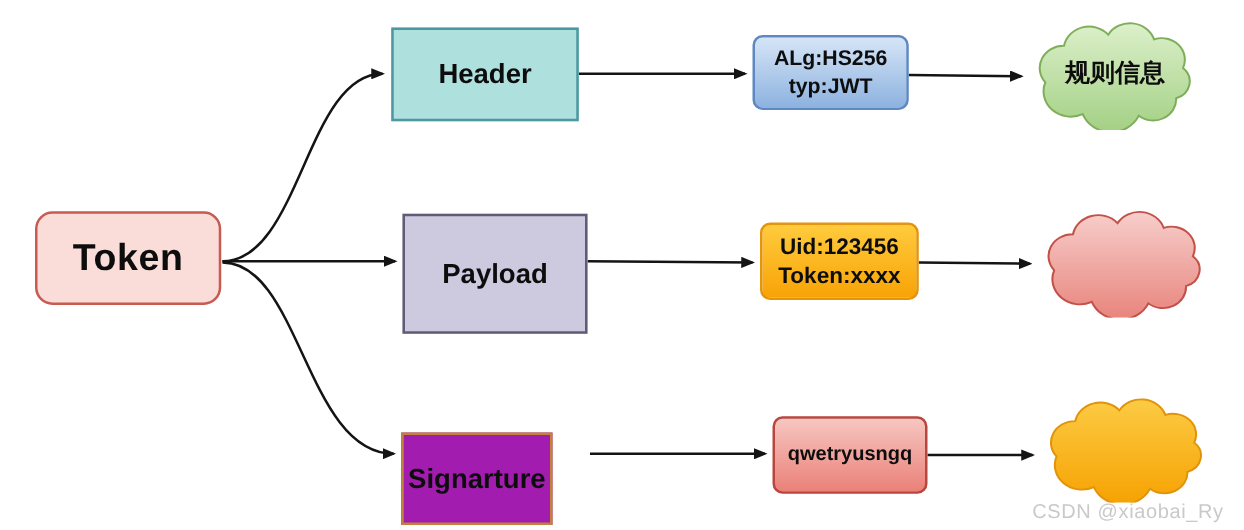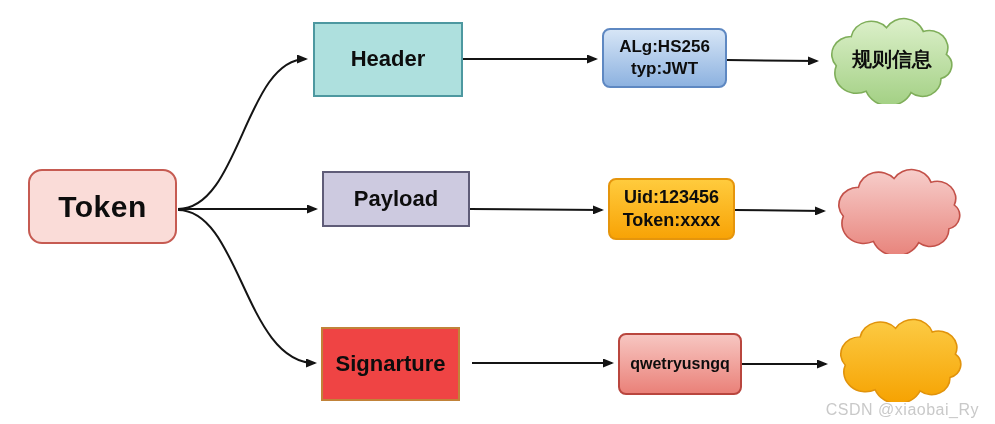--- a/index.html
+++ b/index.html
@@ -23,26 +23,26 @@
     left:28px;top:169px;width:149px;height:75px;
     background:#fadcd8;border:2px solid #c65b52;border-radius:14px;
     font-size:30px;letter-spacing:.5px;
   }
   .stage-box{font-size:22px;}
   .stage-header{
     left:313px;top:22px;width:150px;height:75px;
     background:#aee0de;border:2px solid #4d98a0;
   }
   .stage-payload{
-    left:322px;top:171px;width:148px;height:56px;
+    left:322px;top:171px;width:148px;height:96px;
     background:#cdcae0;border:2px solid #5f5c78;
   }
   .stage-signature{
-    left:321px;top:327px;width:139px;height:74px;
-    background:#ef4444;border:2px solid #c18339;
+    left:321px;top:346px;width:121px;height:74px;
+    background:#a21caf;border:2px solid #c18339;
   }
   .value-box{font-size:17px;border-radius:8px;line-height:1.3;}
   .value-header{
     left:602px;top:28px;width:125px;height:60px;
     background:linear-gradient(#d6e5f6,#8db2e0);
     border:2px solid #5e88c2;
   }
   .value-payload{
     left:608px;top:178px;width:127px;height:62px;
     background:linear-gradient(#ffcb3d,#f8a306);

